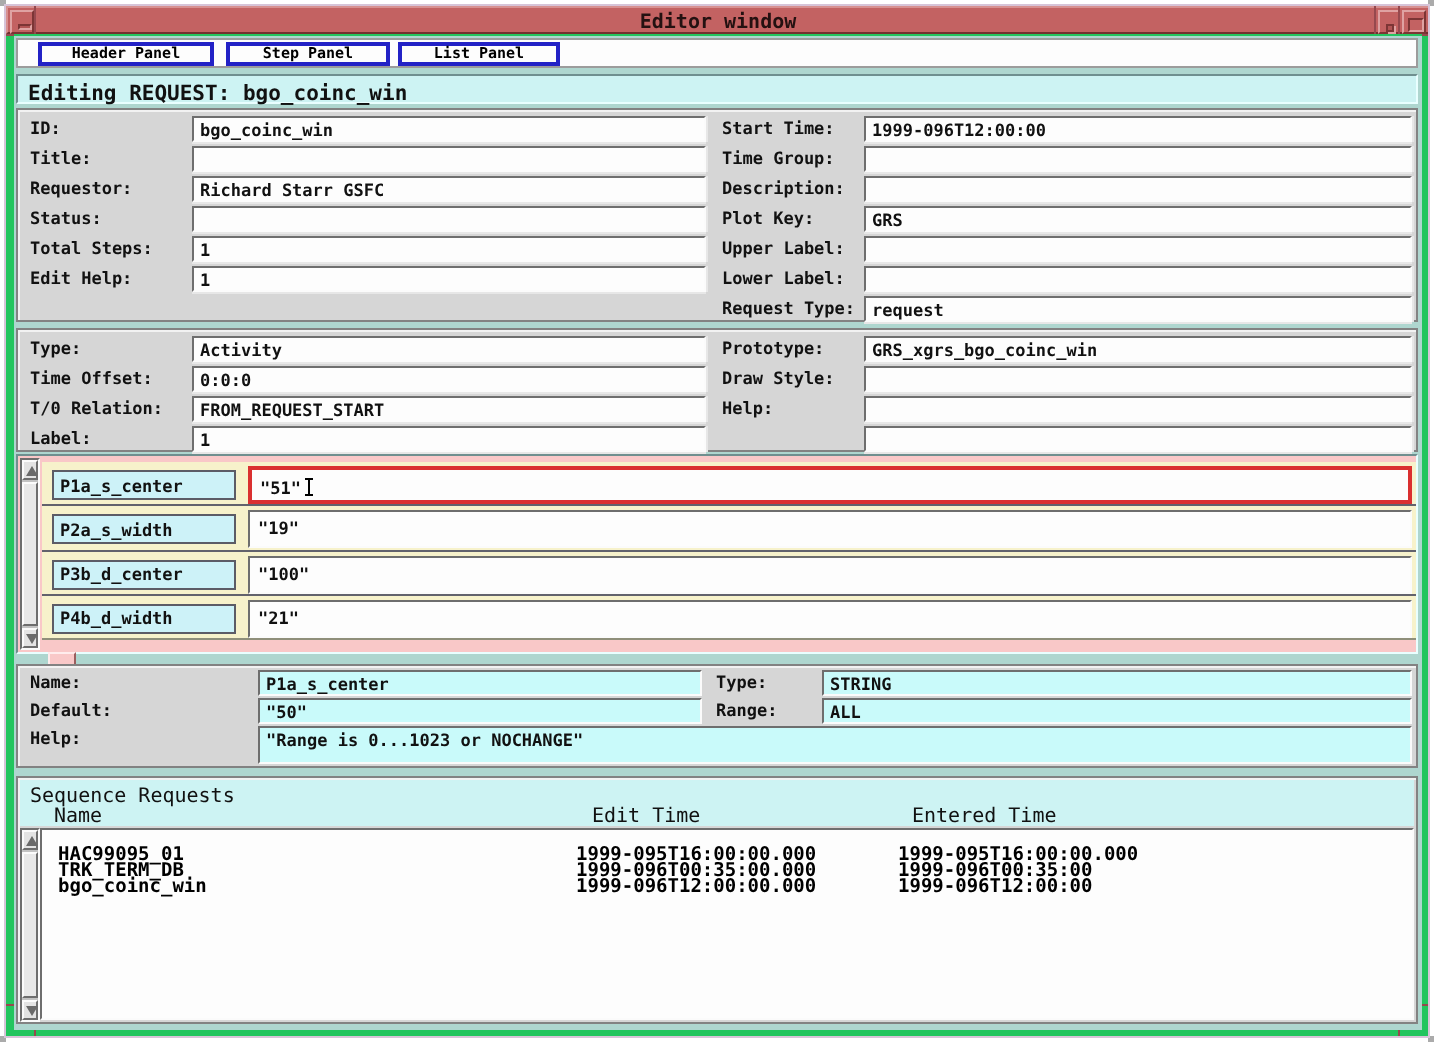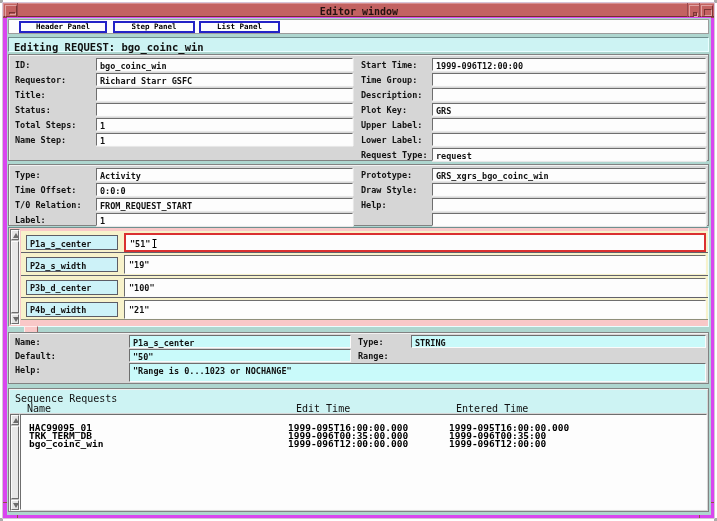--- a/index.html
+++ b/index.html
@@ -4,21 +4,21 @@
 <style>
   html,body{margin:0;padding:0;}
   body{width:717px;height:521px;position:relative;background:#ffffff;overflow:hidden;
        font-family:"DejaVu Sans Mono","Liberation Mono",monospace;}
   *{box-sizing:border-box;}
 
   .corner-mark{position:absolute;width:3px;height:3px;background:#ababab;}
 
   
   .window{position:absolute;left:2px;top:2px;width:713px;height:517px;
-          background:#d946ef;border:1px solid #d7c4d8;}
+          background:#22c55e;border:1px solid #d7c4d8;}
   .titlebar{position:absolute;left:0;top:0;right:0;height:14px;
             background:#c36262;
             border-top:1px solid #d79090;border-left:1px solid #d79090;
             border-bottom:1px solid #733030;}
   .title-text{position:absolute;left:0;right:0;top:2px;text-align:center;
               font-size:10px;font-weight:bold;color:#241111;}
   .sysbtn{position:absolute;top:1px;height:12px;background:#c36262;
           border-top:1px solid #dfa2a2;border-left:1px solid #dfa2a2;
           border-bottom:1px solid #7c3535;border-right:1px solid #7c3535;}
   .sysmenu{left:1px;width:12px;}
@@ -180,50 +180,50 @@
     <div class="fcol col-l">
 
         <div class="frow">
           <span class="flabel">ID:</span>
           <span class="ffield">
             <span class="fval">bgo_coinc_win</span>
           </span>
         </div>
 
         <div class="frow">
+          <span class="flabel">Title:</span>
+          <span class="ffield">
+            <span class="fval"></span>
+          </span>
+        </div>
+
+        <div class="frow">
           <span class="flabel">Requestor:</span>
           <span class="ffield">
             <span class="fval">Richard Starr GSFC</span>
           </span>
         </div>
 
         <div class="frow">
-          <span class="flabel">Title:</span>
-          <span class="ffield">
-            <span class="fval"></span>
-          </span>
-        </div>
-
-        <div class="frow">
           <span class="flabel">Status:</span>
           <span class="ffield">
             <span class="fval"></span>
           </span>
         </div>
 
 
         <div class="frow">
           <span class="flabel">Total Steps:</span>
           <span class="ffield">
             <span class="fval">1</span>
           </span>
         </div>
 
         <div class="frow">
-          <span class="flabel">Name Step:</span>
+          <span class="flabel">Edit Help:</span>
           <span class="ffield">
             <span class="fval">1</span>
           </span>
         </div>
       </div>
     <div class="fcol col-r">
 
         <div class="frow">
           <span class="flabel">Start Time:</span>
           <span class="ffield">
@@ -405,20 +405,23 @@
     </span>
     <span class="ilabel" style="left:6px;top:32px;">Help:</span>
     <span class="ifield" style="left:120px;top:30px;width:577px;height:19px;">
       <span class="fval">"Range is 0...1023 or NOCHANGE"</span>
     </span>
     <span class="ilabel" style="left:349px;top:4px;">Type:</span>
     <span class="ifield" style="left:402px;top:2px;width:295px;">
       <span class="fval">STRING</span>
     </span>
     <span class="ilabel" style="left:349px;top:18px;">Range:</span>
+    <span class="ifield" style="left:402px;top:16px;width:295px;">
+      <span class="fval">ALL</span>
+    </span>
   </div>
 
   <div class="panel" id="seq-panel">
     <div class="seq-header">
       <div class="seq-title">Sequence Requests</div>
       <div class="seq-col" style="left:17px;">Name</div>
       <div class="seq-col" style="left:286px;">Edit Time</div>
       <div class="seq-col" style="left:446px;">Entered Time</div>
     </div>
     <div class="vsb" style="left:0.5px;top:25px;height:97px;">

